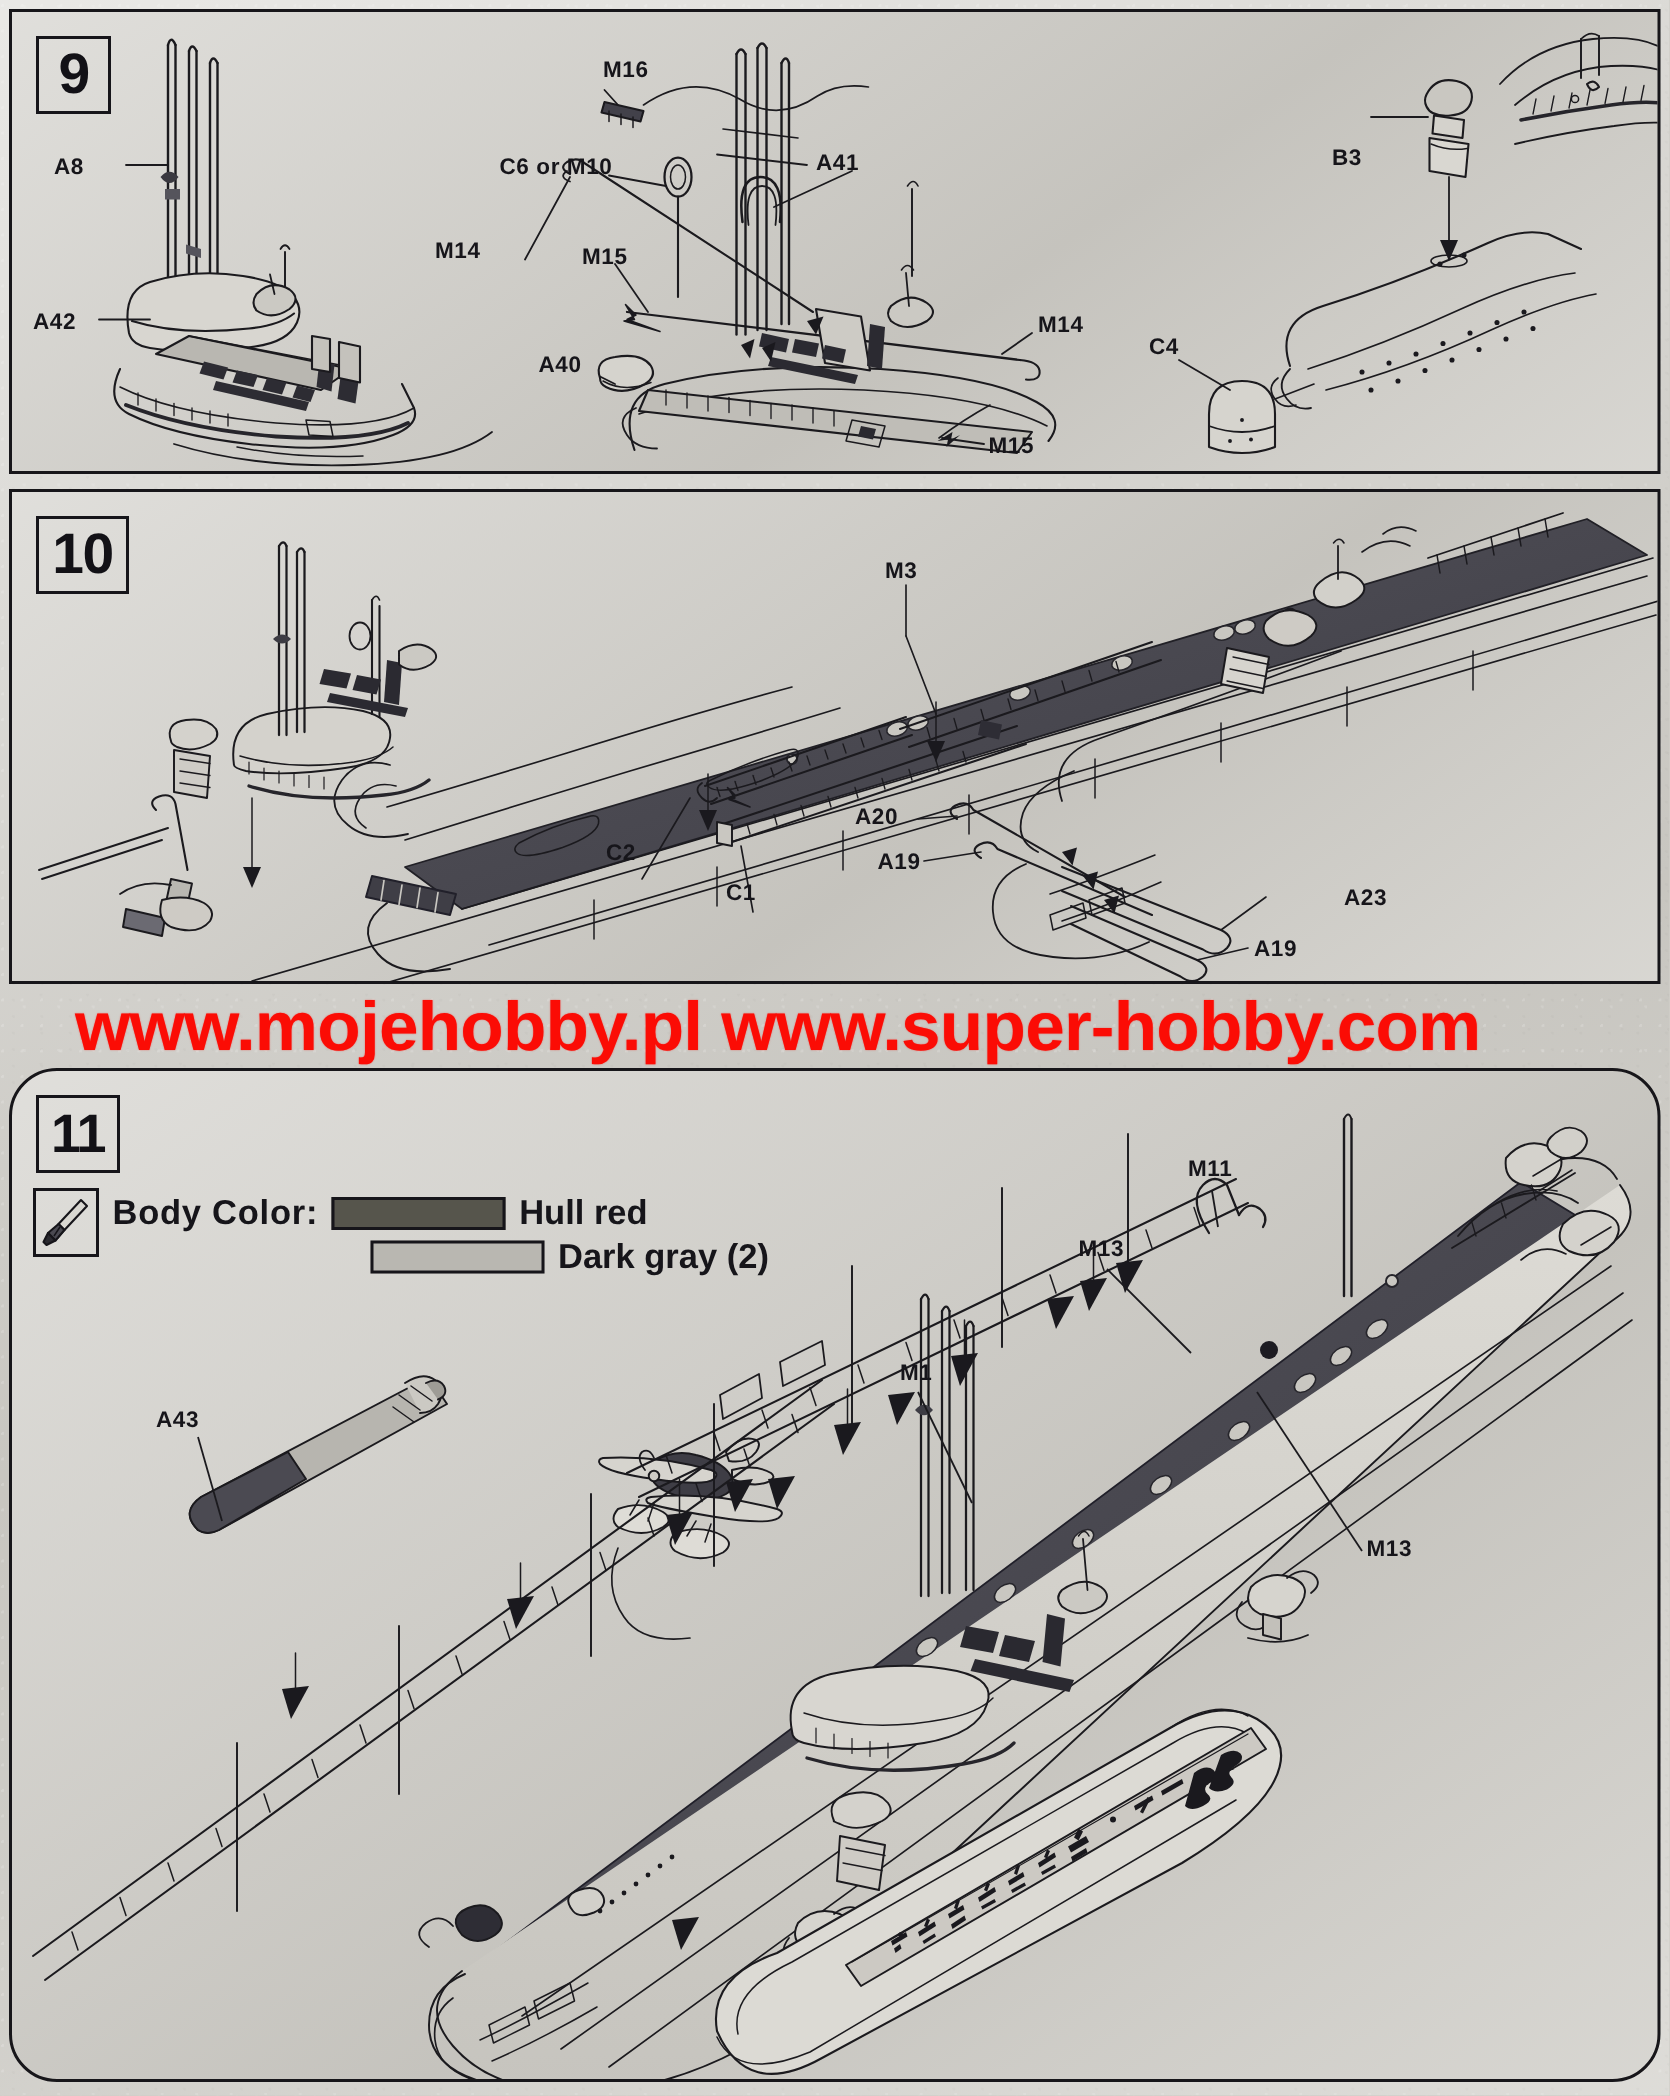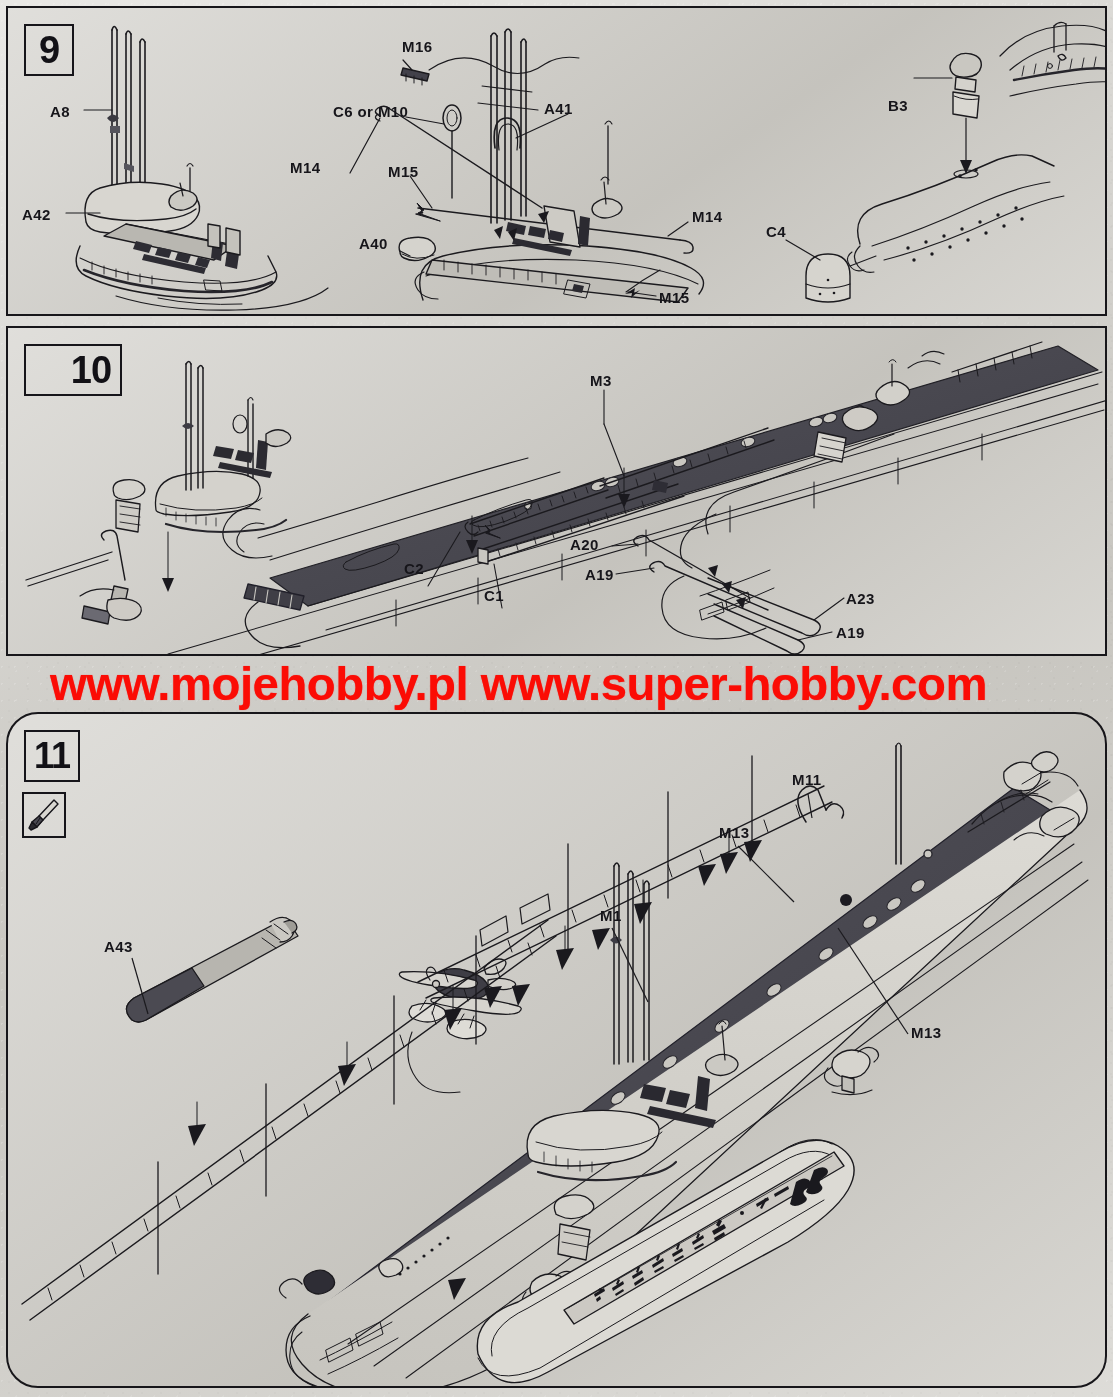--- a/index.html
+++ b/index.html
@@ -46,21 +46,21 @@
     border:2px solid #16151a;
     background:transparent;
     display:flex;align-items:center;justify-content:center;
     font-weight:bold;
     color:#121116;
     font-family:"Liberation Sans", sans-serif;
     letter-spacing:-1px;
     line-height:1;
   }
   #badge-9 {left:16px; top:16px;  width:46px;height:48px;font-size:38px;}
-  #badge-10{left:16px; top:16px;  width:58px;height:48px;font-size:38px;padding-left:36px;}
+  #badge-10{left:16px; top:16px;  width:58px;height:48px;font-size:38px;}
   #badge-11{left:16px; top:16px;  width:52px;height:48px;font-size:36px;}
 
   .lbl{
     position:absolute;
     font-weight:bold;
     font-size:15px;
     color:#16151a;
     white-space:nowrap;
     font-family:"Liberation Sans", sans-serif;
     letter-spacing:.4px;
@@ -329,21 +329,21 @@
       <path d="M1058 16 L1058 42" stroke-width="1.3"></path>
       <path d="M1046 18 q6 -6 12 -2" stroke-width="1.1"></path>
       <path d="M1050 48 q5 -4 8 2 q-5 5 -8 -2z"></path>
       <circle cx="1042" cy="58" r="2.4" fill="none" stroke-width="1"></circle>
 
       <path d="M906 70 L944 70" stroke-width="1.2"></path>
       <path d="M778 232 L812 252" stroke-width="1.2"></path>
     </g>
   </svg>
 
-  <div class="lbl" style="left:42px;  top:95px;">A8</div>
+  <div class="lbl" style="left:28px;  top:95px;">A8</div>
   <div class="lbl" style="left:14px;  top:198px;">A42</div>
   <div class="lbl" style="left:362px; top:30px;margin-left:32px;">M16</div>
   <div class="lbl" style="left:325px; top:95px;">C6 or M10</div>
   <div class="lbl" style="left:282px; top:151px;">M14</div>
   <div class="lbl" style="left:380px; top:155px;">M15</div>
   <div class="lbl" style="left:351px; top:227px;">A40</div>
   <div class="lbl" style="left:536px; top:92px;">A41</div>
   <div class="lbl" style="left:684px; top:200px;">M14</div>
   <div class="lbl" style="left:651px; top:281px;">M15</div>
   <div class="lbl" style="left:880px; top:89px;">B3</div>
@@ -571,38 +571,50 @@
       <path d="M836 270 L806 292" stroke-width="1.1"></path>
       <path d="M824 304 L790 312" stroke-width="1.1"></path>
     </g>
   </svg>
 
   <div class="lbl" style="left:396px; top:232px;">C2</div>
   <div class="lbl" style="left:476px; top:259px;">C1</div>
   <div class="lbl" style="left:582px; top:44px;text-align:center;">M3</div>
   <div class="lbl" style="left:562px; top:208px;">A20</div>
   <div class="lbl" style="left:577px; top:238px;">A19</div>
-  <div class="lbl" style="left:838px; top:262px;text-align:right;">A23</div>
+  <div class="lbl" style="left:888px; top:262px;text-align:right;">A23</div>
   <div class="lbl" style="left:828px; top:296px;">A19</div>
 </div>
 
 <div class="panel" id="panel-11">
 
   <div class="step-badge" id="badge-11">11</div>
 
   <div id="legend">
     <div id="brush-box">
       <svg width="34" height="36" viewBox="0 0 34 36">
         <g stroke="#16151a" stroke-width="1.4" fill="none" stroke-linejoin="round">
           <path d="M27 3 L31 7 L16 23 L12 19 Z" fill="#d9d7d1"></path>
           <path d="M12 19 L16 23 L10 30 L5 25 Z" fill="#4a4951"></path>
           <path d="M5 25 L10 30 L4 33 L2 31 Z" fill="#2a292f"></path>
           <path d="M13 21 L9 27 M16 23 L11 29" stroke-width="1"></path>
         </g>
       </svg>
+    </div>
+    <div id="legend-text">
+      <div class="legend-row">
+        <span class="legend-title">Body  Color:</span>
+        <span class="swatch" id="swatch-0" style="background: rgb(86, 85, 76);"></span>
+        <span class="legend-name">Hull red</span>
+      </div>
+      <div class="legend-row">
+        <span class="legend-spacer"></span>
+        <span class="swatch" id="swatch-1" style="background: rgb(185, 183, 177);"></span>
+        <span class="legend-name">Dark gray (2)</span>
+      </div>
     </div>
   </div>
 
   <svg class="art" width="1101" height="676" viewBox="0 0 1101 676">
     <defs>
       <linearGradient id="deckDark11" x1="0" y1="0" x2="1" y2="1">
         <stop offset="0" stop-color="#56555d"></stop>
           <stop offset="1" stop-color="#3b3a42"></stop>
       </linearGradient>
       <linearGradient id="hullLight11" x1="0" y1="0" x2="0" y2="1">

